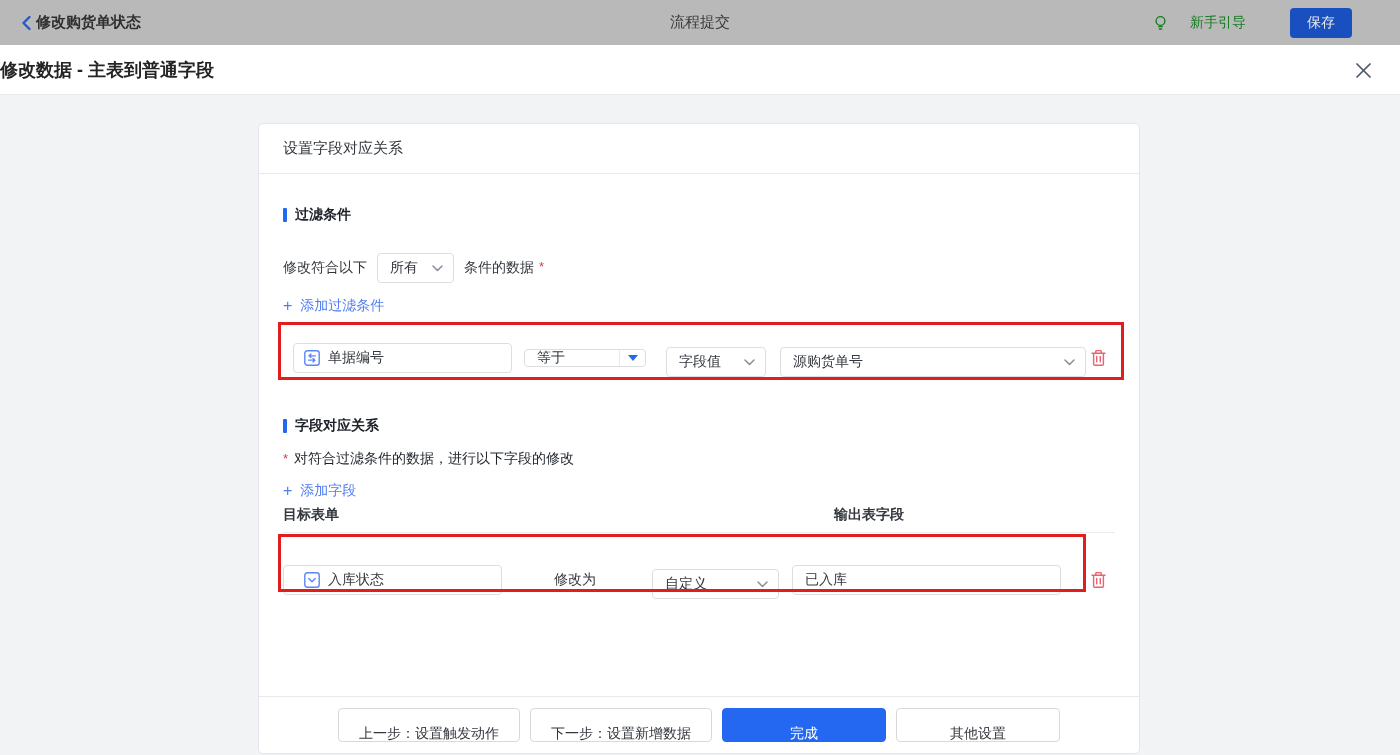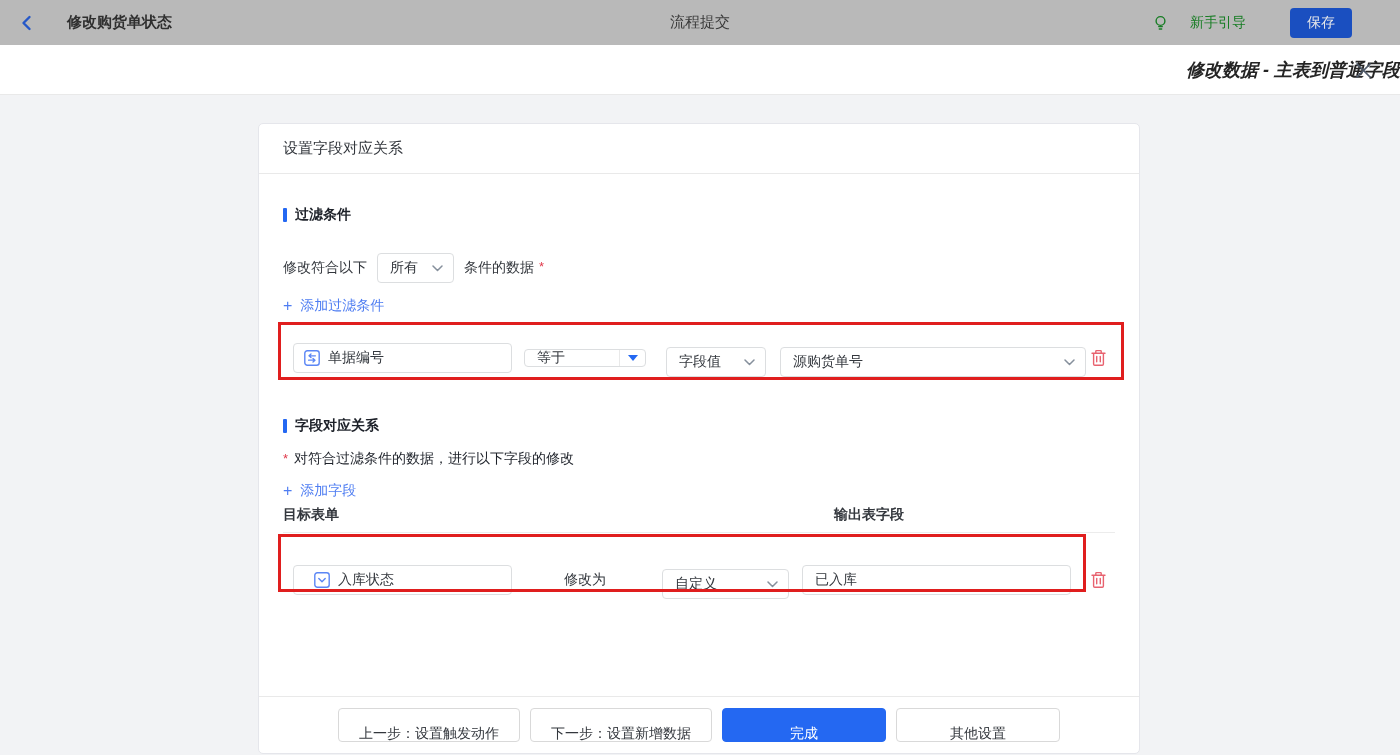--- a/index.html
+++ b/index.html
@@ -1,30 +1,30 @@
 <!DOCTYPE html>
 <html><head>
 <meta charset="utf-8">
 <style>
   * { margin:0; padding:0; box-sizing:border-box; }
   html,body { width:1400px; height:755px; overflow:hidden; }
   body { font-family:"Liberation Sans","DejaVu Sans",sans-serif; background:#f2f3f5; color:#1d2129; }
 
   
   .topbar { position:relative; height:45px; background:#b9b9b9; display:flex; align-items:center; padding:0 48px 0 18px; }
-  .topbar-left { display:flex; align-items:center; gap:31px;text-align:center; }
+  .topbar-left { display:flex; align-items:center; gap:0;text-align:center; }
   .back-btn { display:flex; align-items:center; cursor:pointer; }
   .topbar-title { font-size:15px; font-weight:700; color:#2f2f2f; }
   .topbar-center { position:absolute; left:0; right:0; text-align:center; font-size:15px; color:#3a3a3a; pointer-events:none; }
   .topbar-right { margin-left:auto; display:flex; align-items:center; gap:44px; position:relative; z-index:1; }
   .guide-link { display:flex; align-items:center; gap:22px; color:#177d24; font-size:14px; cursor:pointer; }
   .save-btn { width:62px; height:30px; background:#1a4fc0; color:#e9e9e9; font-size:14px; border:none; border-radius:4px; cursor:pointer; }
 
   
-  .modal-header { position:relative; height:50px; background:#ffffff; border-bottom:1px solid #e9e9e9; display:flex; align-items:center; justify-content:flex-end;font-style:italic; }
+  .modal-header { position:relative; height:50px; background:#ffffff; border-bottom:1px solid #e9e9e9; display:flex; align-items:center; justify-content:flex-start; }
   .modal-title { font-size:18px; font-weight:700; color:#242424; }
   .close-btn { position:absolute; right:25px; top:13px; width:24px; height:24px; display:flex; align-items:center; justify-content:center; cursor:pointer; }
 
   
   .content { position:relative; height:660px; background:#f2f3f5; }
   .card { position:absolute; left:258px; top:28px; width:882px; height:631px; background:#ffffff; border:1px solid #e5e6eb; border-radius:5px; }
   .card-header { height:50px; display:flex; align-items:center; padding:0 24px; font-size:15px; color:#33373d; border-bottom:1px solid #e9e9e9; }
   .card-body { padding:0 24px; }
 
   .section-title { display:flex; align-items:center; gap:8px; font-size:14px; font-weight:700; color:#1d2129; }
@@ -204,21 +204,21 @@
         <span>添加字段</span>
       </div>
 
       <div class="col-headers">
         <span>目标表单</span>
         <span class="col-output">输出表字段</span>
       </div>
       <div class="thin-divider"></div>
 
       <div class="field-row row2">
-        <div class="field-box" style="margin-left:10px;padding-left:20px;">
+        <div class="field-box" style="padding-left:20px;">
           <span class="fi-icon">
             <svg width="16" height="16" viewBox="0 0 16 16">
                 <rect x="0.8" y="0.8" width="14.4" height="14.4" rx="2.5" fill="none" stroke="#5b86f5" stroke-width="1.4"></rect>
                 <polyline points="4.8,6.5 8,9.7 11.2,6.5" fill="none" stroke="#5b86f5" stroke-width="1.4" stroke-linecap="round" stroke-linejoin="round"></polyline>
               </svg>
           </span>
           <span>入库状态</span>
         </div>
 
         <span class="modify-label" style="margin-left:52px;">修改为</span>

